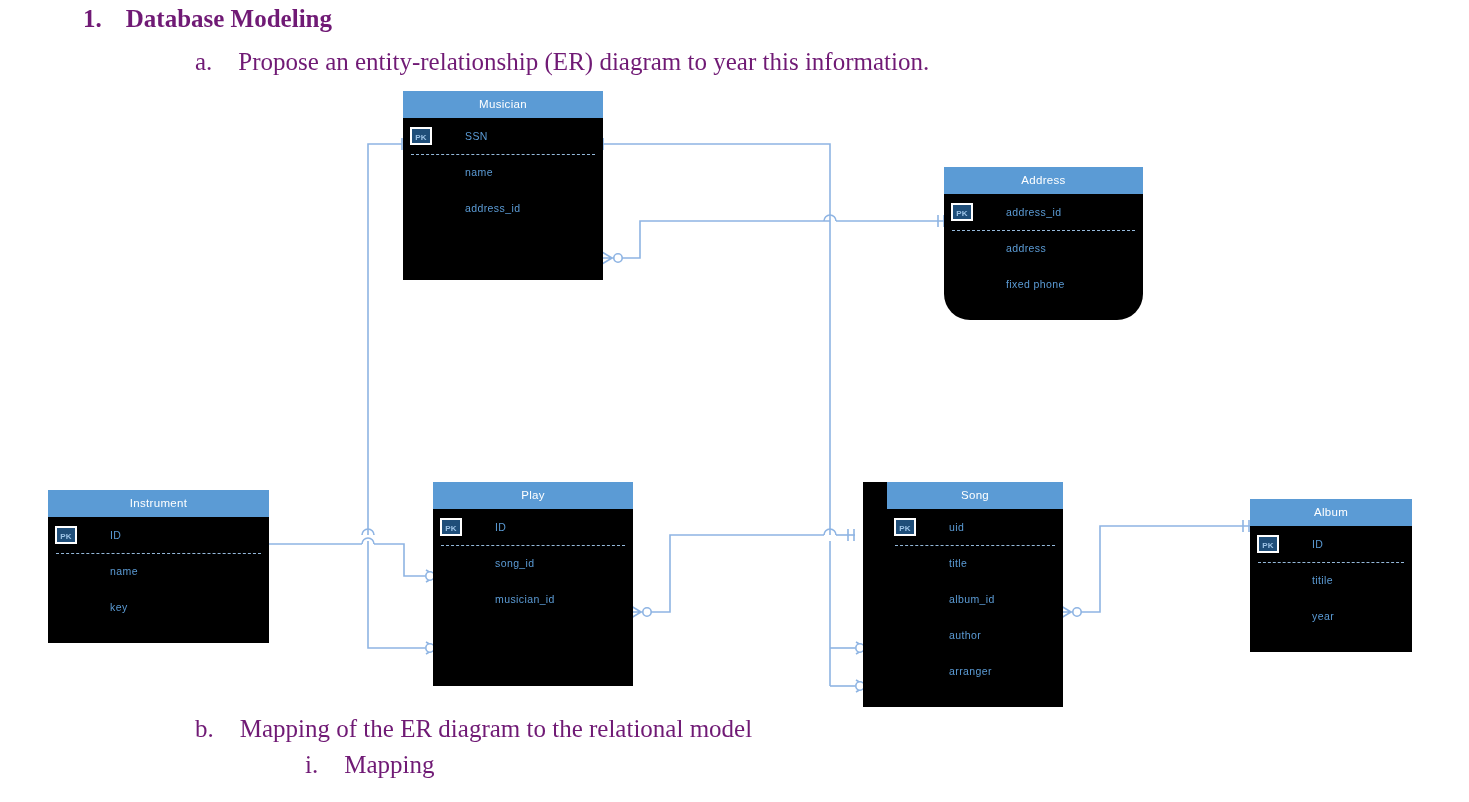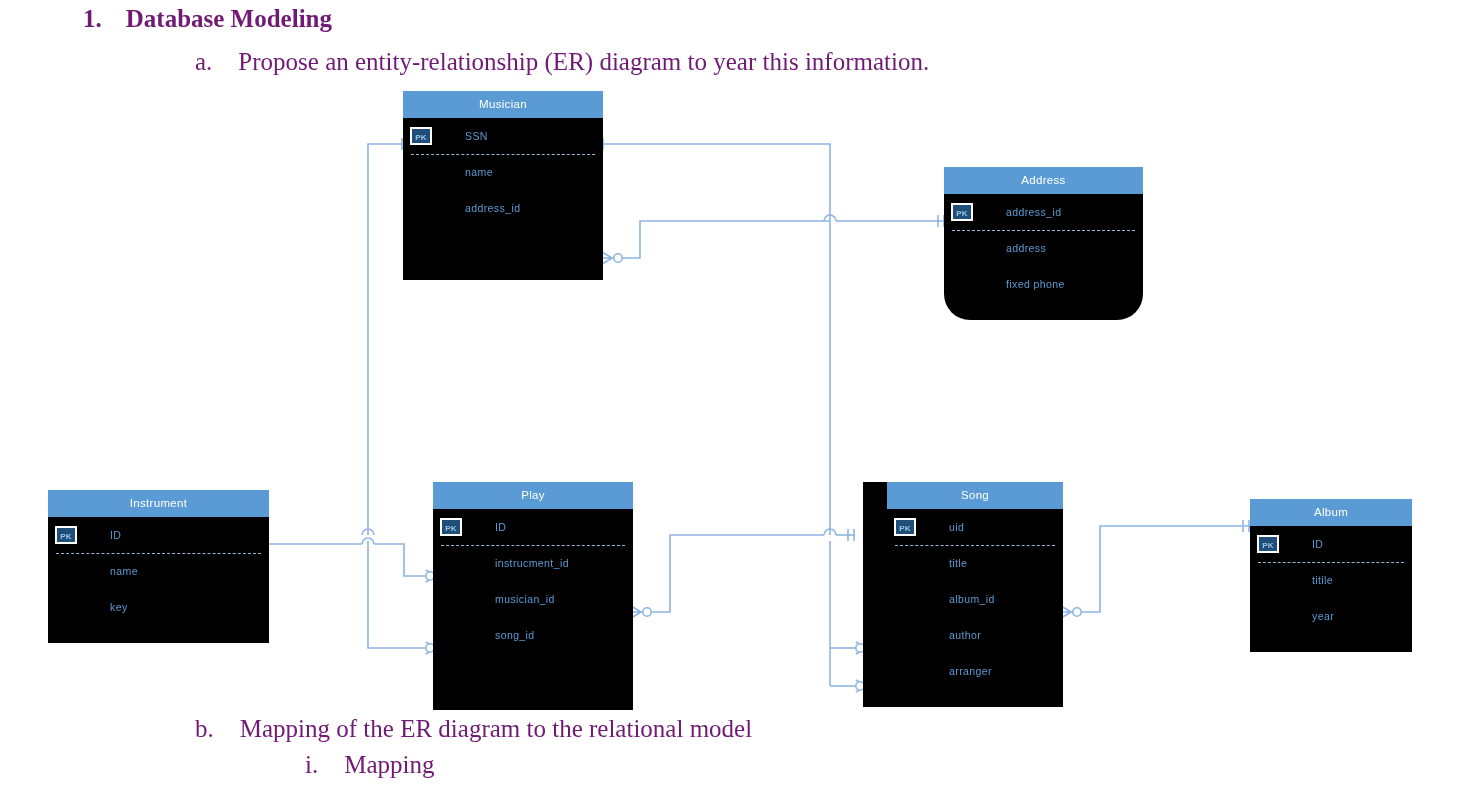--- a/index.html
+++ b/index.html
@@ -191,31 +191,30 @@
     <div class="er-row">
       <span class="pk-badge">PK</span>
       <span>ID</span>
     </div>
     <div class="er-sep" style="top:36px;"></div>
     <div class="er-row"><span>name</span></div>
     <div class="er-row"><span>key</span></div>
   </div>
 </div>
 
-<div class="er-table" style="left:433px;top:482px;width:200px;height:228px;">
+<div class="er-table" style="left:433px;top:482px;width:200px;height:204px;">
   <div class="er-head">Play</div>
   <div class="er-body">
     <div class="er-row">
       <span class="pk-badge">PK</span>
       <span>ID</span>
     </div>
     <div class="er-sep" style="top:36px;"></div>
-    <div class="er-row"><span>instrucment_id</span></div>
+    <div class="er-row"><span>song_id</span></div>
     <div class="er-row"><span>musician_id</span></div>
-    <div class="er-row"><span>song_id</span></div>
   </div>
 </div>
 
 <div class="er-table" style="left:863px;top:482px;width:200px;height:225px;padding-left:24px;">
   <div class="er-head">Song</div>
   <div class="er-body">
     <div class="er-row">
       <span class="pk-badge">PK</span>
       <span>uid</span>
     </div>

